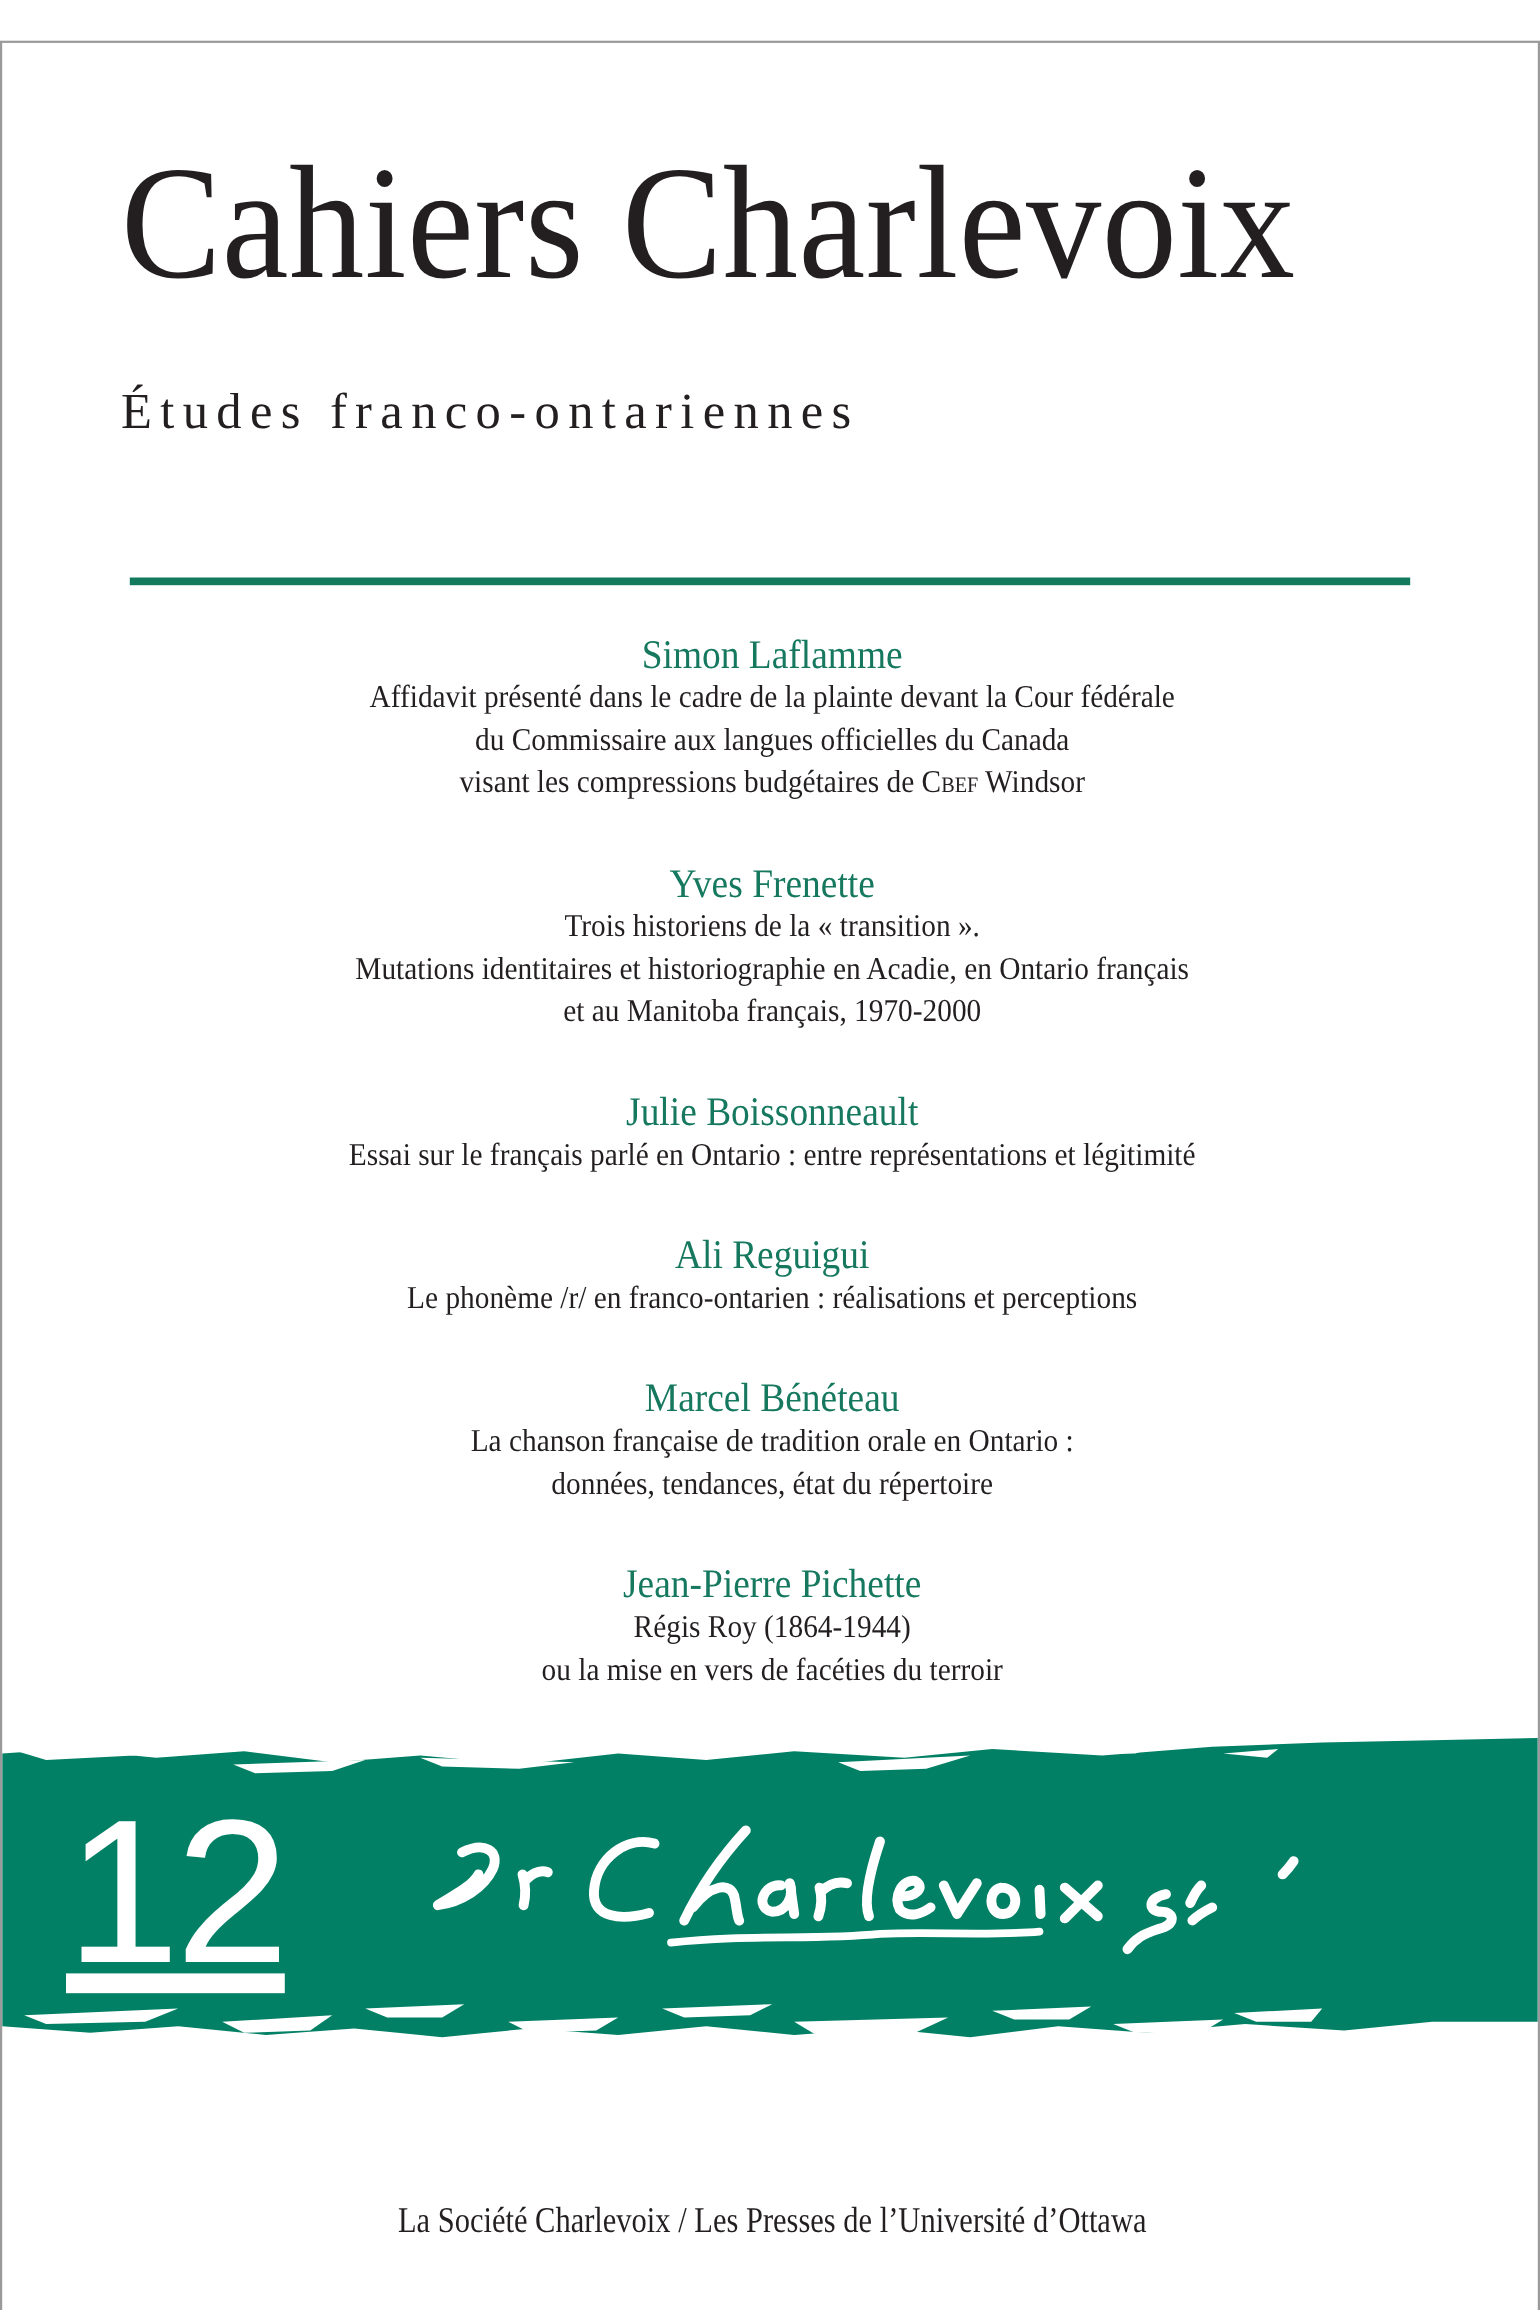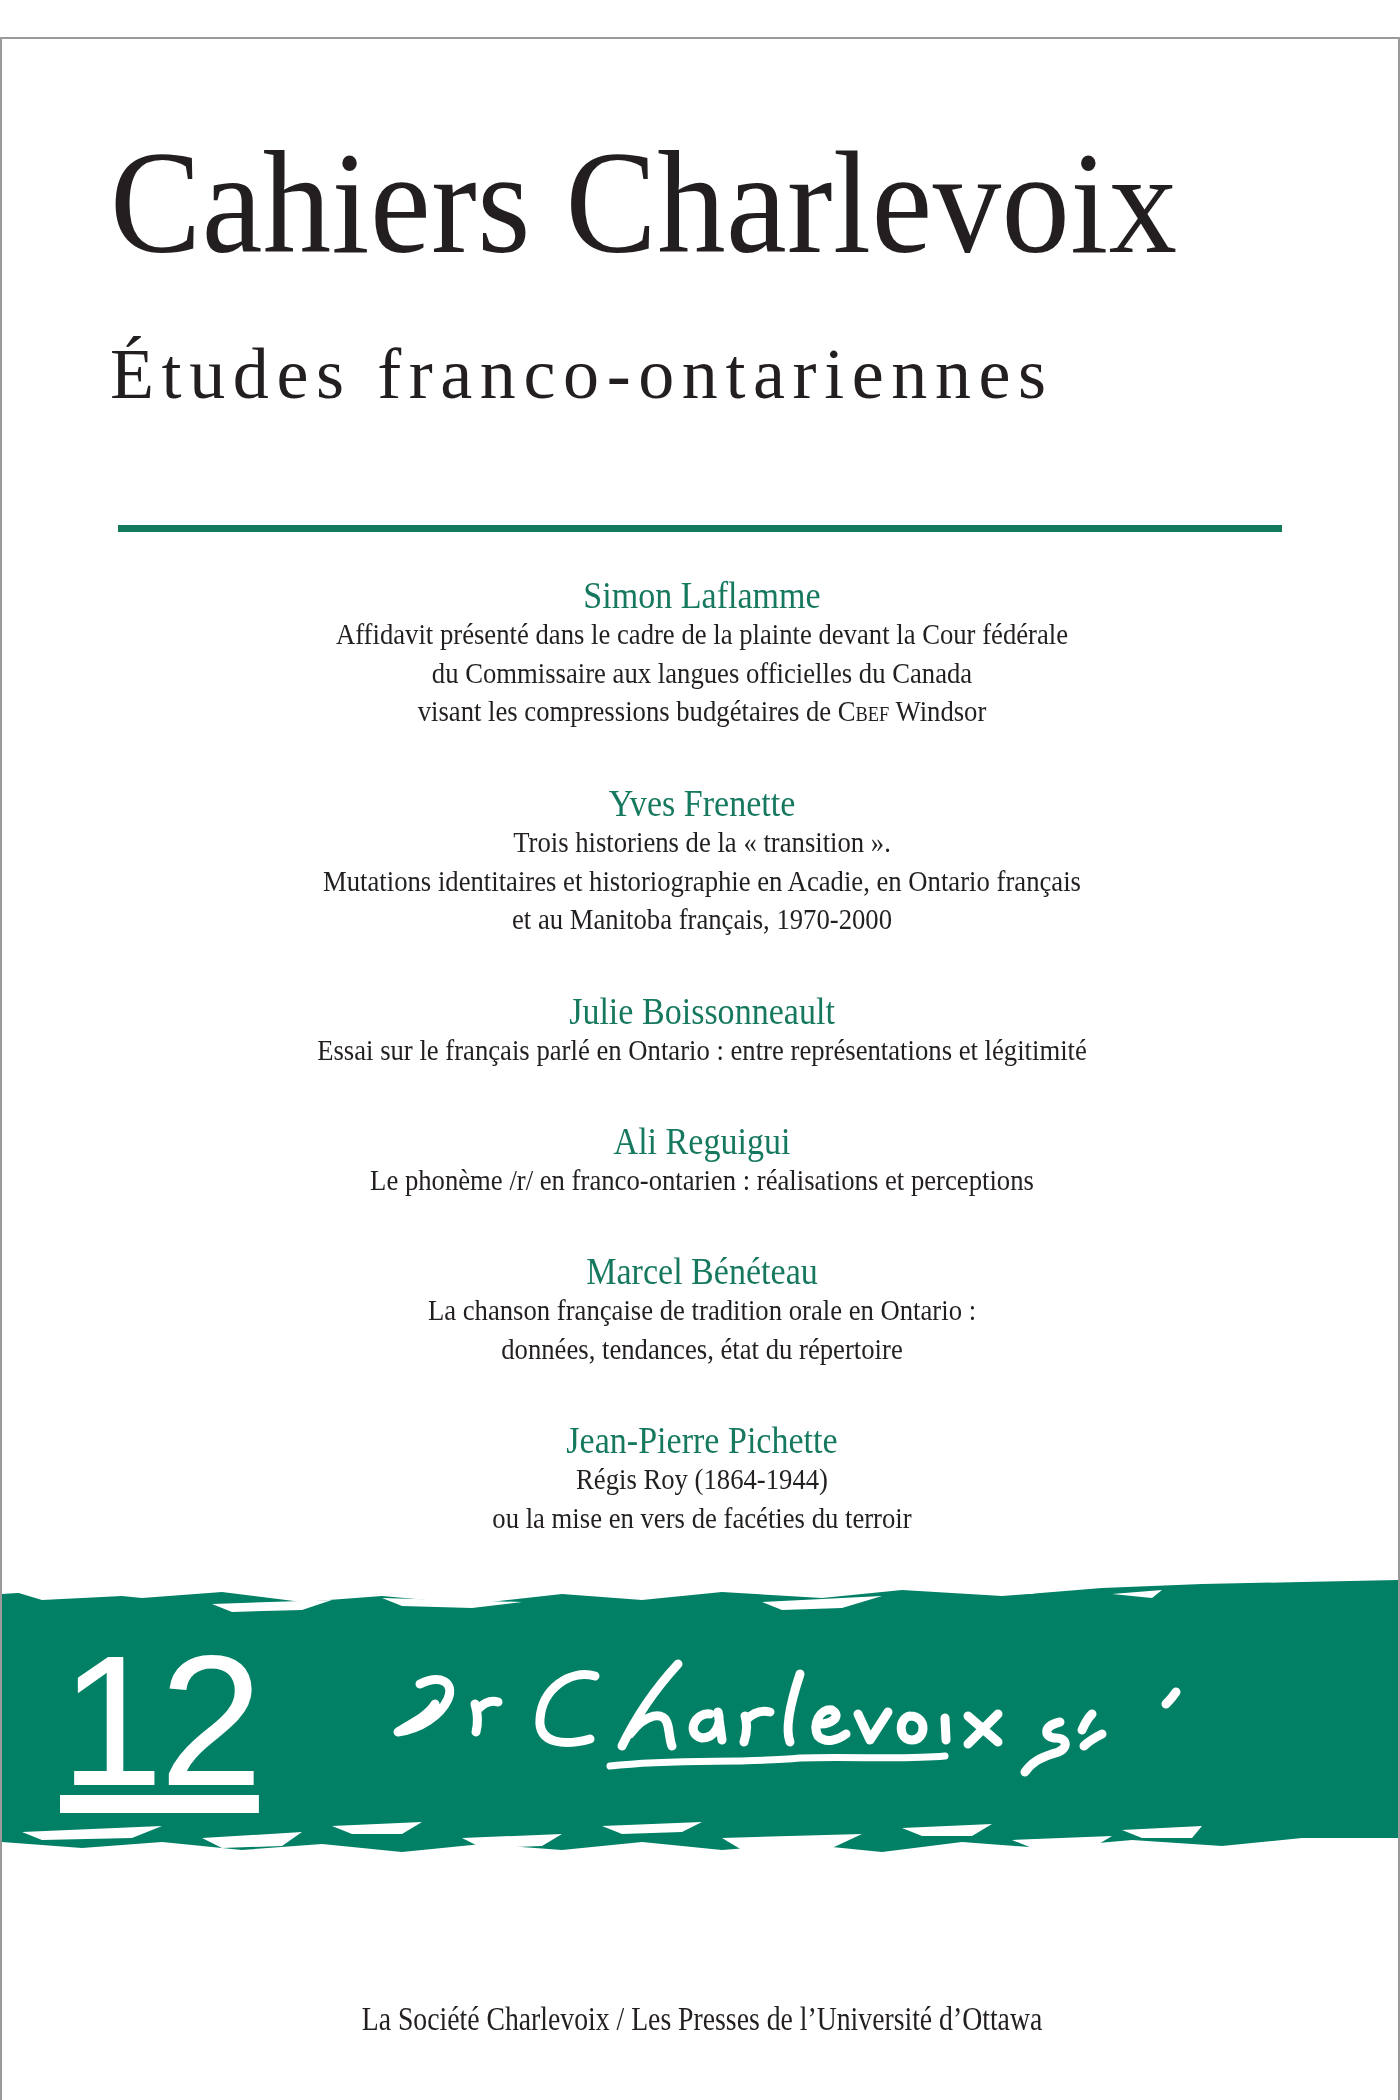--- a/index.html
+++ b/index.html
@@ -15,21 +15,21 @@
       margin-top: 37px;
     }
     .title {
       position: absolute; left: 108px; top: 74px; width: 1180px;
       font-size: 147px; line-height: 180px; white-space: nowrap;
       letter-spacing: 0.5px; color: #231f20;
       transform: scaleX(0.93); transform-origin: left center;
     }
     .subtitle {
       position: absolute; left: 108px; top: 290px; width: 1180px;
-      font-size: 72px; line-height: 90px; white-space: nowrap;
+      font-size: 46px; line-height: 90px; white-space: nowrap;
       letter-spacing: 7.6px; color: #231f20;
     }
     .rule {
       position: absolute; left: 116px; top: 486px; width: 1164px; height: 7px;
       background: #137a5e;
     }
     .contents { position: absolute; left: 0; top: 0; width: 1400px; }
     .entry { position: absolute; left: 0; width: 1400px; text-align: center; }
     .author {
       font-size: 37px; line-height: 39px; color: #16795f;

